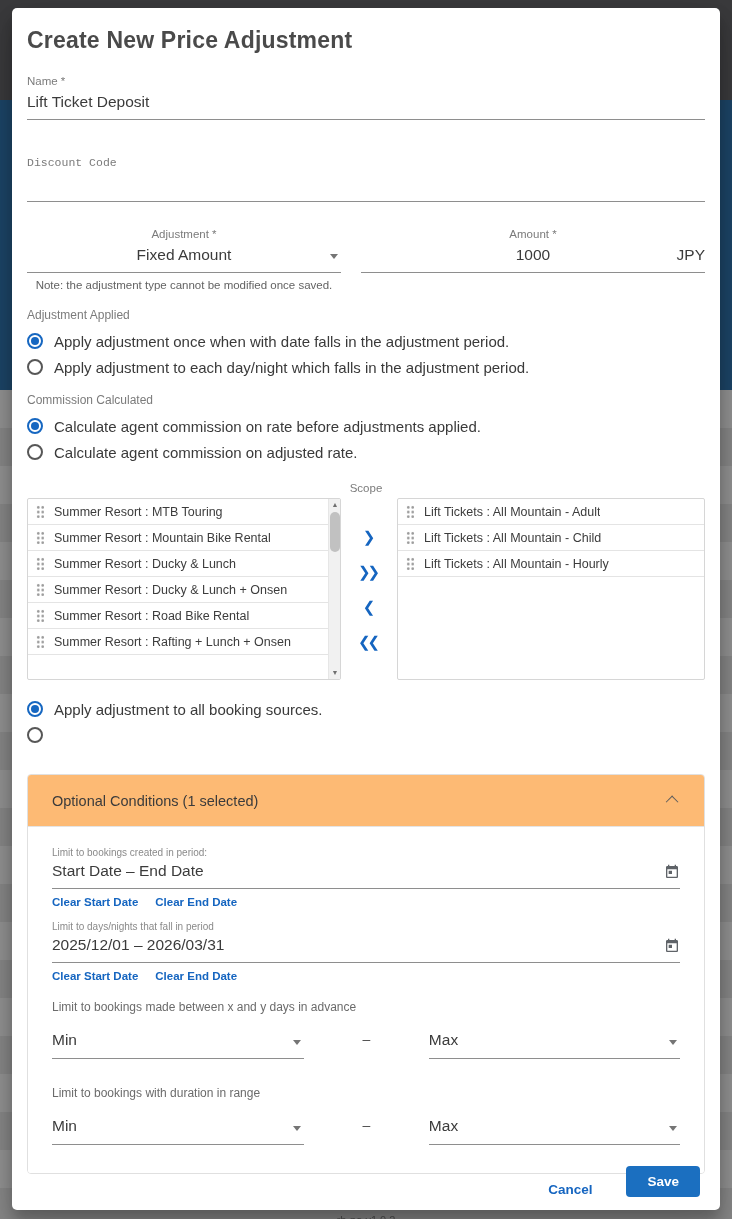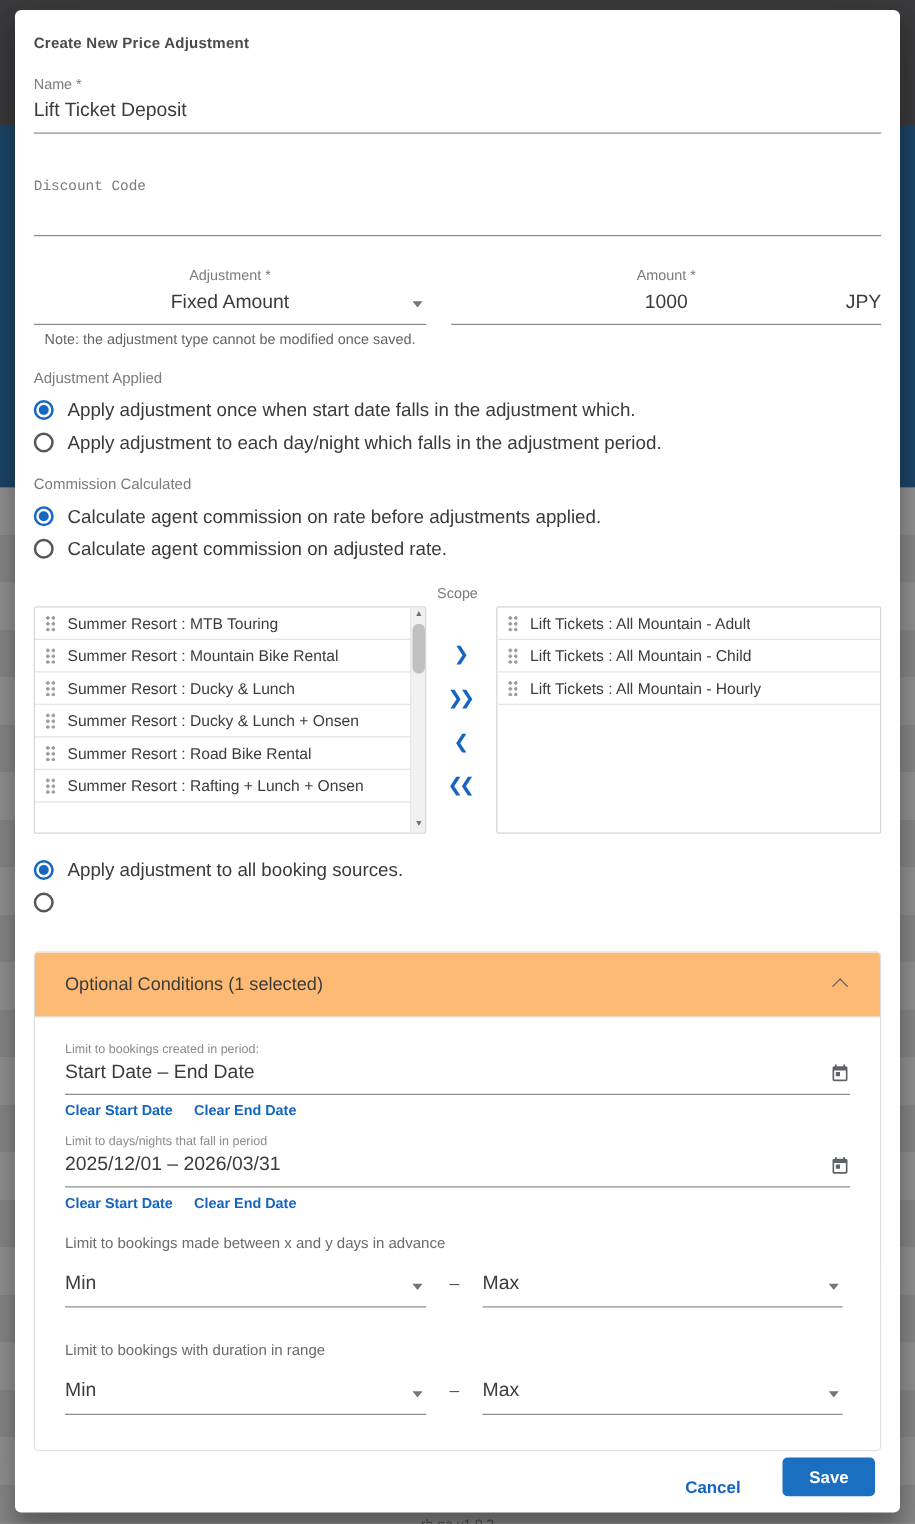--- a/index.html
+++ b/index.html
@@ -19,21 +19,21 @@
   .bd-footer { position: absolute; left: 0; bottom: -7px; width: 100%; text-align: center;
                color: #4e4e4e; font-size: 11px; }
   
   .modal {
     position: absolute; left: 12px; top: 8px; width: 708px; height: 1202px;
     background: #ffffff; border-radius: 5px;
     box-shadow: 0 11px 15px rgba(0,0,0,.25), 0 9px 46px rgba(0,0,0,.15);
     padding: 19px 15px 0 15px;
     overflow: hidden;
   }
-  .dlg-title { font-size: 12px; font-weight: 700; color: #4a4a4a; letter-spacing: .2px; }
+  .dlg-title { font-size: 23px; font-weight: 700; color: #4a4a4a; letter-spacing: .2px; }
 
   .f-label { font-size: 11.5px; color: #7b7b7b; line-height: 14px; }
   .f-value {
     font-size: 15.5px; color: #3b3b3b; line-height: 20px;
     padding: 4px 0 7px 0; border-bottom: 1px solid #8e8e8e;
     min-height: 32px; position: relative;
   }
   .f-value.empty { min-height: 32px; }
   .muted { color: #9b9b9b; }
 
@@ -104,21 +104,21 @@
 
   .cond-label { font-size: 10px; color: #8a8a8a; }
   .date-line { position: relative; border-bottom: 1px solid #8e8e8e; padding: 3px 24px 7px 0; }
   .date-text { font-size: 15.5px; line-height: 20px; color: #3b3b3b; }
   .cal-icon { position: absolute; right: 0; top: 6px; width: 16px; height: 16px; cursor: pointer; }
   .clear-links { margin-top: 7px; display: flex; gap: 17px; }
   .clear-link { font-size: 11.5px; font-weight: 700; color: #1565c0; cursor: pointer; }
   .grp-fall { margin-top: 13px; }
 
   .adv-label { margin-top: 18px; font-size: 12px; color: #6b6b6b; }
-  .minmax { margin-top: 13px; display: flex; align-items: center; }
+  .minmax { margin-top: 13px; display: flex; align-items: center; gap: 43px; }
   .mm-select { position: relative; border-bottom: 1px solid #8e8e8e;
                padding: 3px 18px 8px 0; cursor: pointer; }
   .mm-select .val { font-size: 15.5px; color: #3b3b3b; line-height: 20px; }
   .mm-min { width: 289px; }
   .mm-max { width: 288px; }
   .mm-dash { width: 45px; text-align: center; color: #555; font-size: 14px; padding-bottom: 9px; }
   .grp-duration { margin-top: 27px; }
 
   .actions { position: absolute; right: 20px; bottom: 13px;
              display: flex; align-items: flex-end; gap: 34px; }
@@ -165,21 +165,21 @@
         <span>1000</span>
         <span class="suffix">JPY</span>
       </div>
     </div>
   </div>
 
   <div class="sec-label mt17">Adjustment Applied</div>
   <div class="radio-group">
       <div class="radio-row">
         <span class="radio sel"></span>
-        <span class="radio-label">Apply adjustment once when start date falls in the adjustment which.</span>
+        <span class="radio-label">Apply adjustment once when with date falls in the adjustment period.</span>
       </div>
       <div class="radio-row">
         <span class="radio"></span>
         <span class="radio-label">Apply adjustment to each day/night which falls in the adjustment period.</span>
       </div>
     </div>
 
   <div class="sec-label mt13">Commission Calculated</div>
   <div class="radio-group">
       <div class="radio-row">

